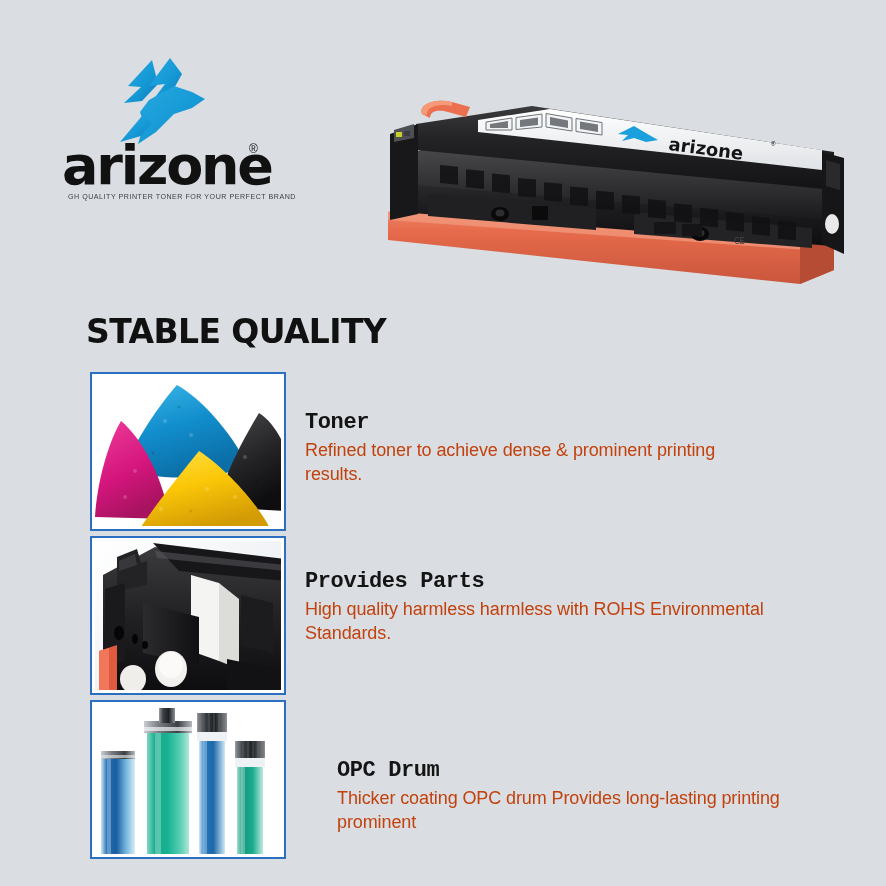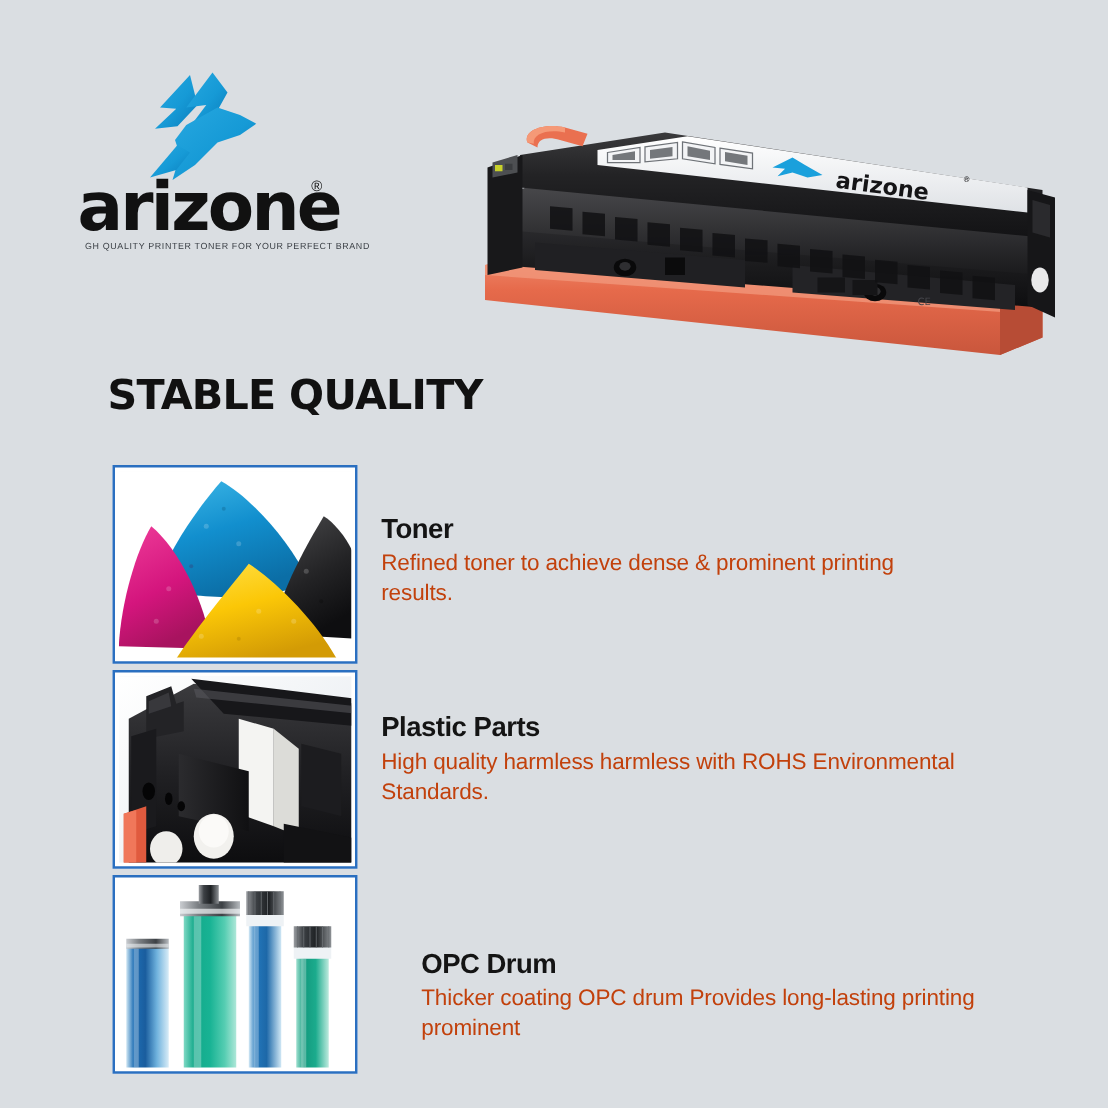--- a/index.html
+++ b/index.html
@@ -84,21 +84,21 @@
     left: 382px;
     top: 82px;
     width: 468px;
     height: 196px;
   }
 
   
   .section-title {
     position: absolute;
     left: 86px;
-    top: 296px;
+    top: 312px;
     font-family: "DejaVu Sans", sans-serif;
     font-weight: 700;
     font-size: 33px;
     letter-spacing: -0.6px;
     color: #111111;
     white-space: nowrap;
   }
 
   
   .features {
@@ -134,21 +134,21 @@
   }
 
   .feature-text {
     position: absolute;
     left: 305px;
     top: 0;
     width: 540px;
   }
 
   .feature-title {
-    font-family: Liberation Sans, sans-serif;
+    font-family: Liberation Mono, monospace;
     font-weight: 700;
     font-size: 22px;
     letter-spacing: -0.4px;
     color: #141414;
     line-height: 26px;
     white-space: nowrap;
   }
 
   .feature-desc {
     font-family: "Liberation Sans", sans-serif;
@@ -423,21 +423,21 @@
           <path d="M4 110 L14 107 L14 153 L4 153 Z" fill="#f0775a"></path>
 
           <path d="M146 54 L178 62 L178 112 L146 104 Z" fill="#1c1c1f"></path>
           <path d="M132 118 L190 130 L190 153 L132 153 Z" fill="#121214"></path>
 
           <path d="M60 10 L190 24 L190 30 L62 17 Z" fill="#5a5a5f" opacity="0.55"></path>
         </svg>
       </div>
     </div>
     <div class="feature-text">
-      <div class="feature-title">Plastic Parts</div>
+      <div class="feature-title">Provides Parts</div>
       <div class="feature-desc">High quality harmless harmless with ROHS Environmental Standards.</div>
     </div>
   </div>
 
   <div class="feature f3">
     <div class="feature-thumb">
       <div class="thumb-inner">
         <svg class="drum-art" viewBox="0 0 190 153" width="190" height="153" preserveAspectRatio="none">
           <defs>
             <linearGradient id="dBlue" x1="0" y1="0" x2="1" y2="0">

